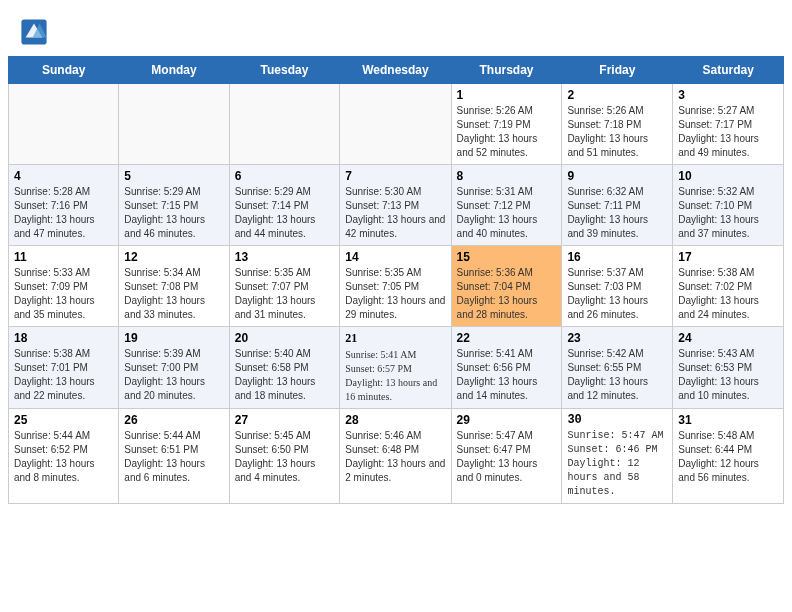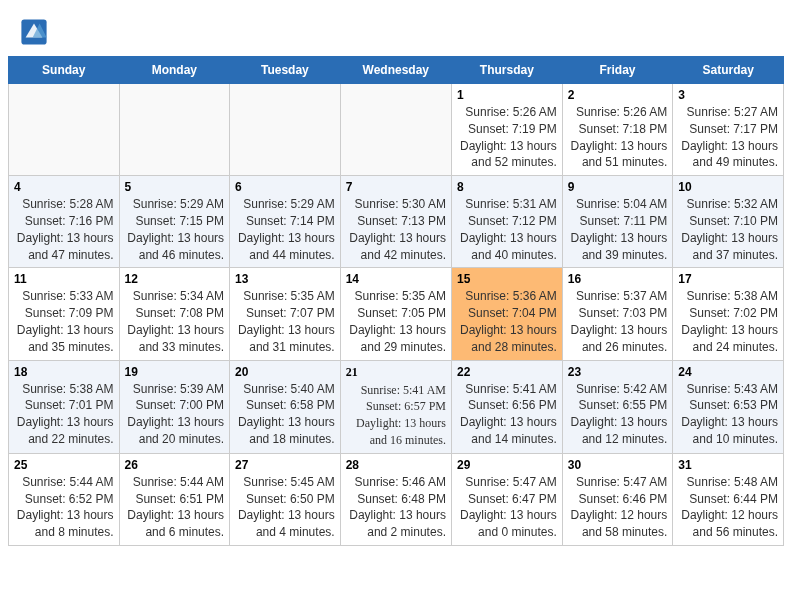--- a/index.html
+++ b/index.html
@@ -68,24 +68,23 @@
     tr:nth-child(even) td:not(.empty) {
       background: #f9f9f9;
     }
     .day-num {
       font-weight: bold;
       font-size: 12px;
       display: block;
       margin-bottom: 2px;
     }
     .day-detail {
-      font-size: 12px;
+      font-size: 10px;
       color: #333;
       line-height: 1.4;
-      text-align: right;
     }
   </style>
 </head>
 <body>
 
 <div class="header">
   <div class="logo">
     <svg class="logo-icon" viewBox="0 0 40 40">
       <rect x="2" y="2" width="36" height="36" rx="4" fill="#2a6db5"></rect>
       <polygon points="20,8 32,28 8,28" fill="white" opacity="0.9"></polygon>
@@ -174,21 +173,21 @@
           </td>
           <td style="background: rgb(240, 244, 250);">
             <span class="day-num">8</span>
             <div class="day-detail">Sunrise: 5:31 AM
 Sunset: 7:12 PM
 Daylight: 13 hours
 and 40 minutes.</div>
           </td>
           <td style="background: rgb(240, 244, 250);">
             <span class="day-num">9</span>
-            <div class="day-detail">Sunrise: 5:04 AM
+            <div class="day-detail">Sunrise: 6:32 AM
 Sunset: 7:11 PM
 Daylight: 13 hours
 and 39 minutes.</div>
           </td>
           <td style="background: rgb(240, 244, 250);">
             <span class="day-num">10</span>
             <div class="day-detail">Sunrise: 5:32 AM
 Sunset: 7:10 PM
 Daylight: 13 hours
 and 37 minutes.</div>
@@ -325,21 +324,21 @@
 Daylight: 13 hours
 and 2 minutes.</div>
           </td>
           <td style="background: rgb(255, 255, 255); margin-top: 27px;">
             <span class="day-num">29</span>
             <div class="day-detail">Sunrise: 5:47 AM
 Sunset: 6:47 PM
 Daylight: 13 hours
 and 0 minutes.</div>
           </td>
-          <td style="background: rgb(255, 255, 255);">
+          <td style="background: rgb(255, 255, 255); font-family: Liberation Mono, monospace;">
             <span class="day-num">30</span>
             <div class="day-detail">Sunrise: 5:47 AM
 Sunset: 6:46 PM
 Daylight: 12 hours
 and 58 minutes.</div>
           </td>
           <td style="background: rgb(255, 255, 255);">
             <span class="day-num">31</span>
             <div class="day-detail">Sunrise: 5:48 AM
 Sunset: 6:44 PM

